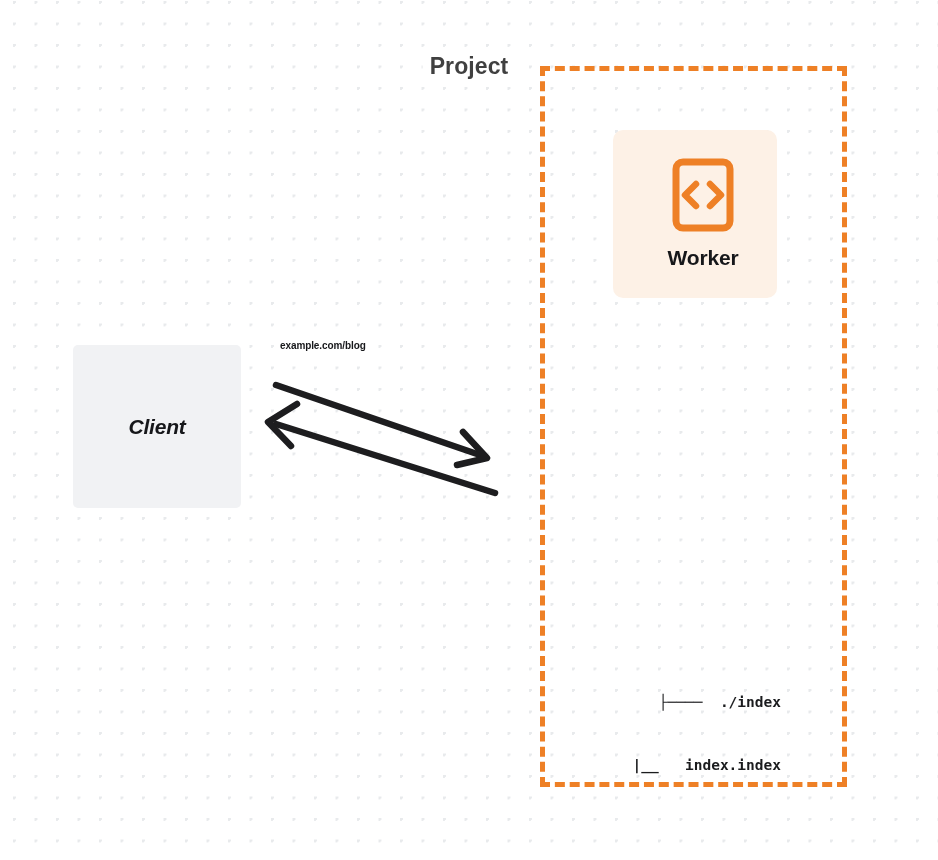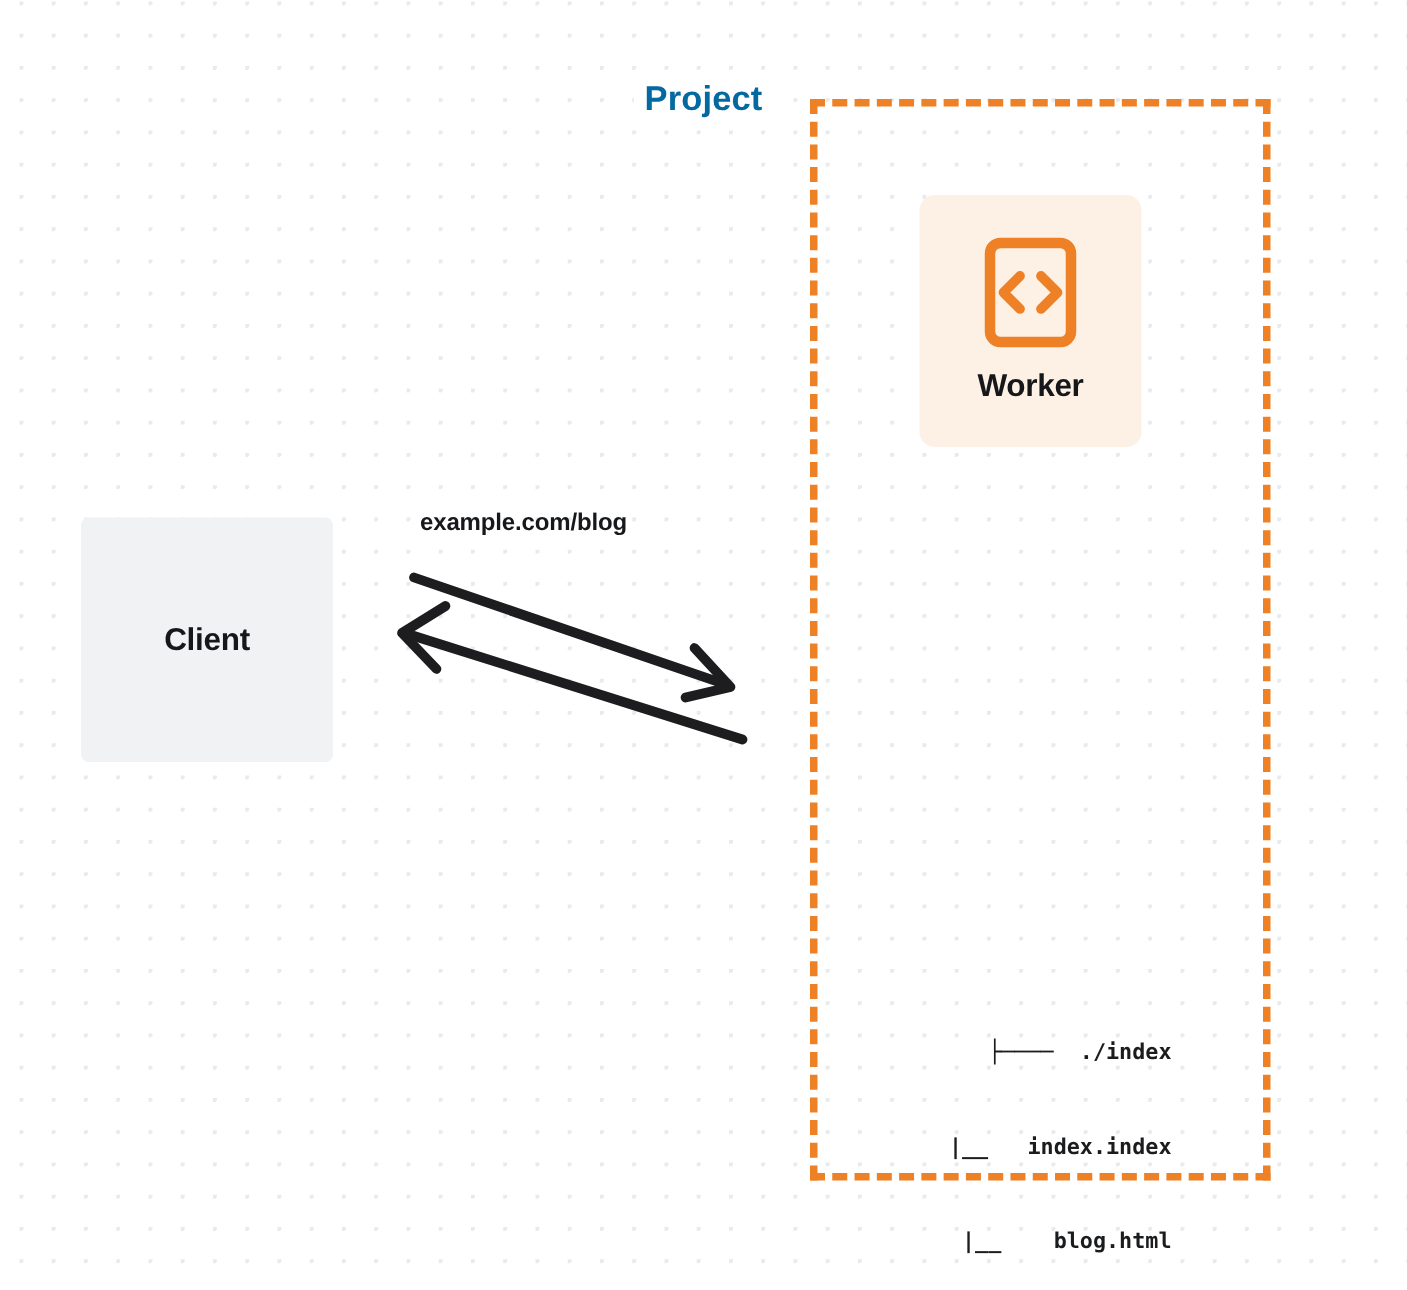--- a/index.html
+++ b/index.html
@@ -21,29 +21,30 @@
     height: 860px;
     background-color: #ffffff;
     background-image: radial-gradient(circle at 1px 1px, #e8eaec 1.6px, transparent 1.7px);
     background-size: 21.5px 21.5px;
     background-position: 13px 1px;
   }
 
   
   #client-node {
     position: absolute;
-    left: 54px;
+    left: 73px;
     top: 345px;
     width: 168px;
     height: 163px;
     background: #f1f2f4;
     border-radius: 5px;
     display: flex;
     align-items: center;
     justify-content: center;
+    font-style: italic;
   }
   #client-node .node-label {
     font-size: 21px;
     font-weight: 700;
     color: #16171a;
     letter-spacing: -0.2px;
   }
 
   
   #flow-arrows {
@@ -52,21 +53,21 @@
     top: 0;
     width: 938px;
     height: 860px;
     pointer-events: none;
   }
 
   #request-label {
     position: absolute;
     left: 280px;
     top: 340px;
-    font-size: 16px;
+    font-size: 10px;
     font-weight: 700;
     color: #17181b;
     letter-spacing: -0.1px;
     white-space: nowrap;
   }
 
   
   #project-container {
     position: absolute;
     left: 540px;
@@ -78,36 +79,37 @@
   }
   #project-title {
     position: absolute;
     left: 50%;
     top: 66px;
     transform: translate(-50%, -50%);
     background: #ffffff;
     padding: 0 7px;
     font-size: 23px;
     font-weight: 700;
-    color: #0369a1;
+    color: #404040;
     letter-spacing: 0.1px;
     white-space: nowrap;
     line-height: 1;
   }
 
   
   .service-card {
     position: absolute;
     width: 148px;
     background: #fdf1e6;
     border-radius: 10px;
     display: flex;
     flex-direction: column;
     align-items: center;
     justify-content: center;
+    padding-left: 16px;
   }
   #worker-card {
     left: 613px;
     top: 130px;
     height: 168px;
   }
   #assets-card {
     left: 609px;
     top: 483px;
     height: 162px;
@@ -176,17 +178,16 @@
         <polyline points="38,26 49,37 38,48" fill="none" stroke="#ee8026" stroke-width="6.5" stroke-linecap="round" stroke-linejoin="round"></polyline>
       </svg>
     </span>
     <span class="card-label">Worker</span>
   </div>
 
 
   <div id="asset-file-tree">
     <span class="tree-line">├────  ./index</span>
     <span class="tree-line">    |__   index.index</span>
-    <span class="tree-line">    |__    blog.html</span>
     
   </div>
 
 </div>
 
 </body></html>

